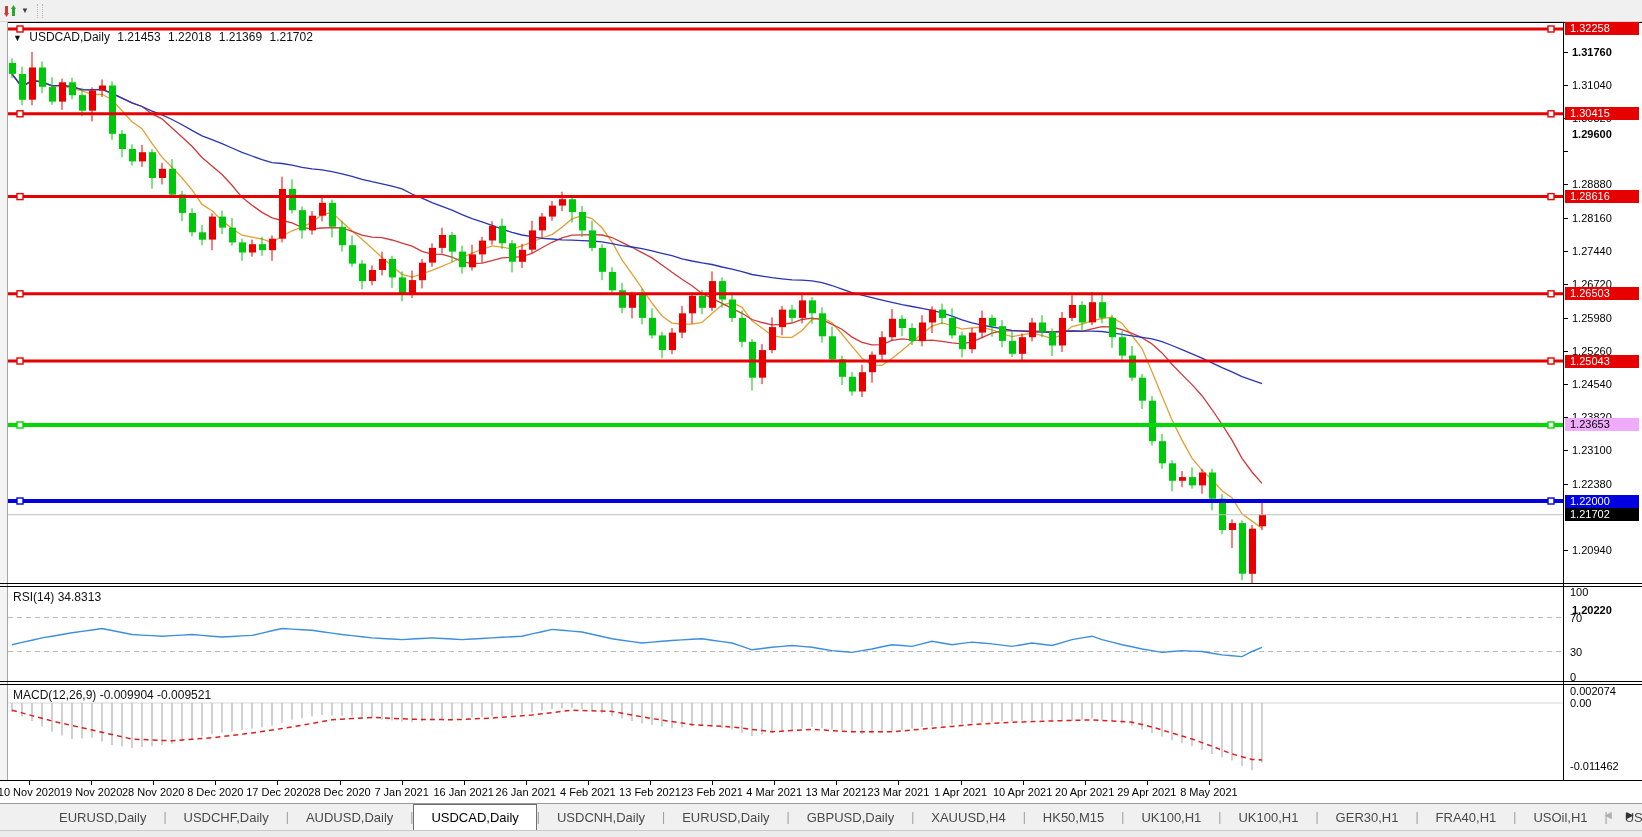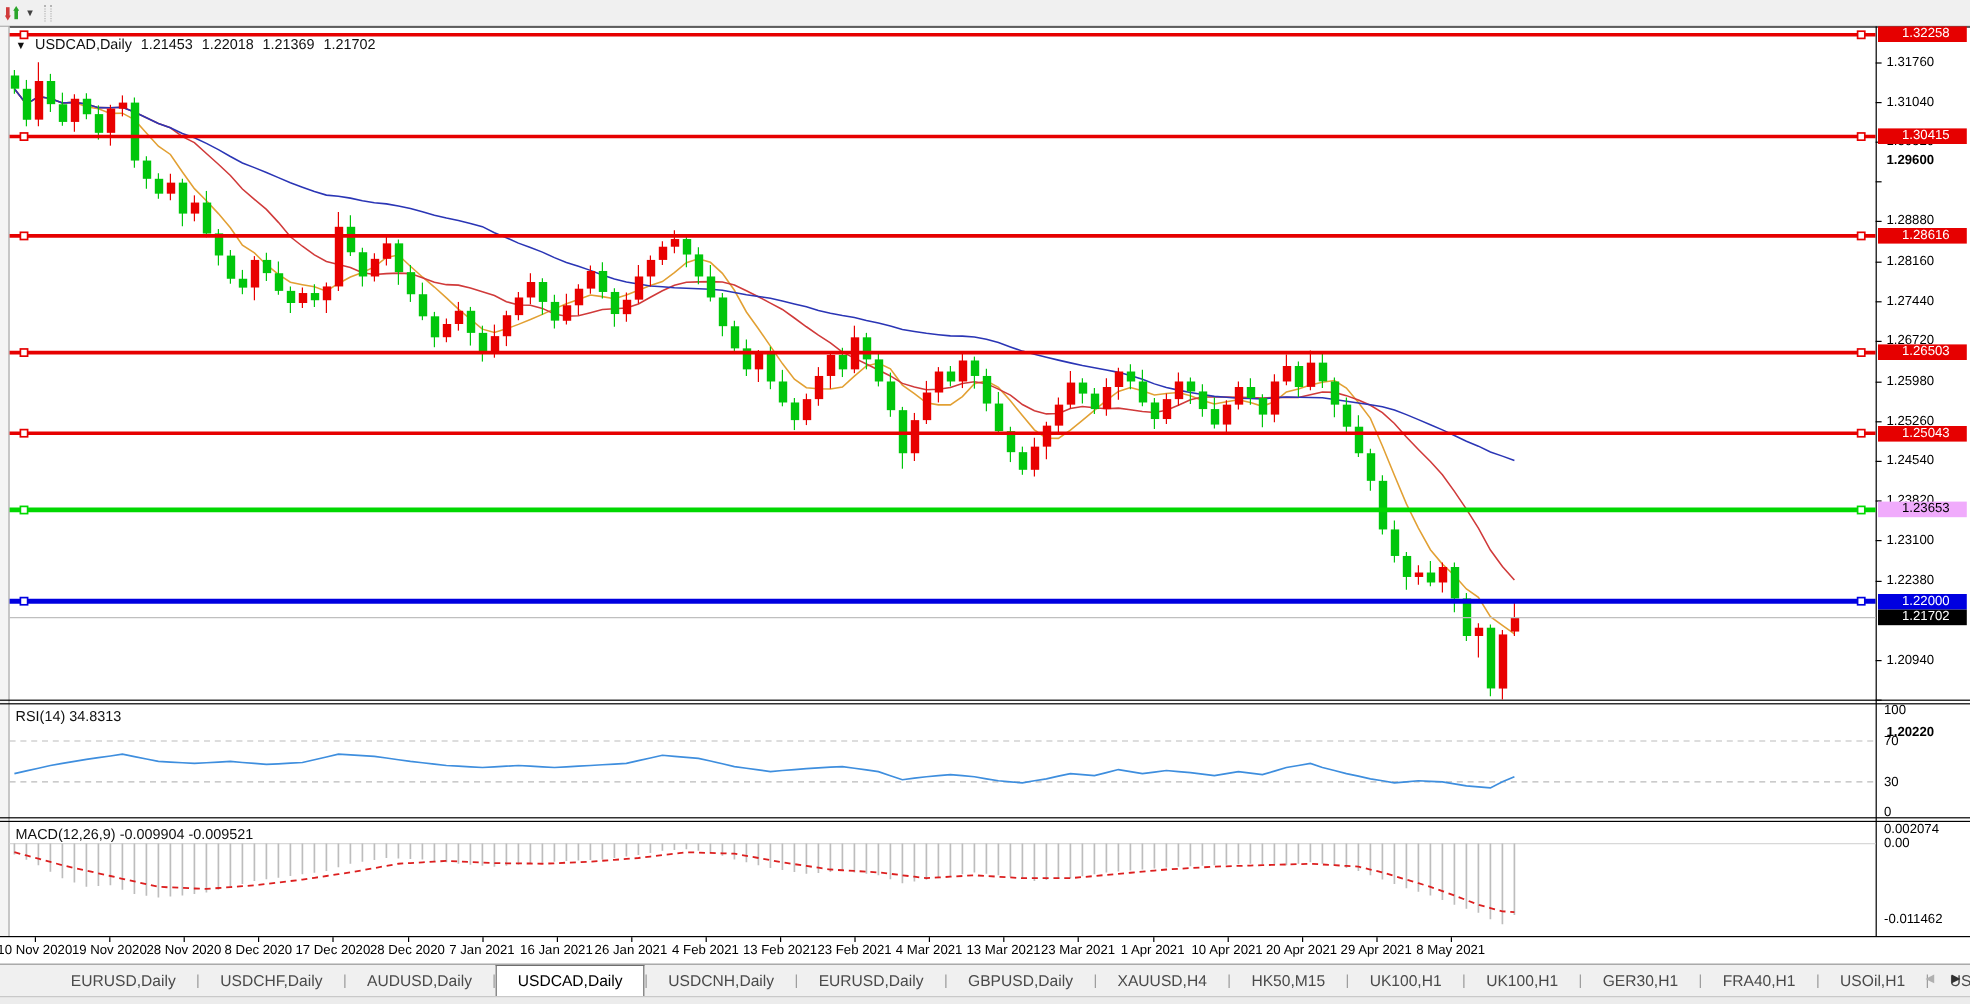--- a/index.html
+++ b/index.html
@@ -22,21 +22,21 @@
                border-right:1px solid #a8a8a8;box-sizing:border-box;}
   #axis-vline{left:1563px;top:22px;width:1px;height:758px;background:#000;}
   
   #chart-title{left:13px;top:30px;font-size:12px;color:#111;}
   #chart-title span{margin-right:4px;}
   .panel-label{font-size:12px;color:#111;}
   
   .tickdash{position:absolute;left:1563px;width:5px;height:1px;background:#000;}
   .ticktext{position:absolute;left:1572px;font-size:11px;color:#000;height:12px;line-height:12px;}
   .plabel{position:absolute;left:1565px;width:74px;height:13px;line-height:13px;font-size:11px;
-          padding-left:20px;box-sizing:border-box;font-weight:bold;}
+          padding-left:5px;box-sizing:border-box;font-weight:bold;}
   
   .dtick{position:absolute;width:1px;height:4px;background:#000;top:781px;}
   .dlabel{position:absolute;top:786px;font-size:11px;color:#000;white-space:nowrap;transform:translateX(-50%);}
   
   #tabsbar{left:0;top:803px;width:1642px;height:27px;background:#f0f0f0;border-top:1px solid #9a9a9a;
            display:flex;align-items:stretch;overflow:hidden;padding-left:42px;box-sizing:border-box;}
   .tab{display:flex;align-items:center;padding:0 17px;font-size:13px;color:#4a4a4a;white-space:nowrap;cursor:pointer;}
   .tab.active{background:#ffffff;border:1px solid #6e6e6e;border-bottom:none;color:#000;}
   .tabdiv{display:flex;align-items:center;color:#9a9a9a;font-size:12px;}
   #tab-scrolls{position:absolute;right:6px;top:808px;display:flex;gap:10px;font-size:12px;}
@@ -491,21 +491,21 @@
   <span>1.21453</span>
   <span>1.22018</span>
   <span>1.21369</span>
   <span>1.21702</span>
 </div>
 <div class="abs panel-label" style="left:13px;top:590px">RSI(14) 34.8313</div>
 <div class="abs panel-label" style="left:13px;top:688px">MACD(12,26,9) -0.009904 -0.009521</div>
 
 <div id="price-axis-labels">
     <div class="tickdash" style="top: 51.8879px;"></div>
-    <div class="ticktext" style="top: 45.8879px; font-weight: normal; text-align: center;">1.31760</div>
+    <div class="ticktext" style="top: 45.8879px; font-weight: bold; text-align: center;">1.31760</div>
     <div class="tickdash" style="top: 85.022px;"></div>
     <div class="ticktext" style="top: 79.022px; font-weight: normal;">1.31040</div>
     <div class="tickdash" style="top: 118.156px;"></div>
     <div class="ticktext" style="top: 112.156px; font-weight: normal;">1.30320</div>
     <div class="tickdash" style="top: 151.29px;"></div>
     <div class="ticktext" style="top: 128px; font-weight: bold;">1.29600</div>
     <div class="tickdash" style="top: 184.424px;"></div>
     <div class="ticktext" style="top: 178.424px; font-weight: normal;">1.28880</div>
     <div class="tickdash" style="top: 217.558px;"></div>
     <div class="ticktext" style="top: 211.558px; font-weight: normal;">1.28160</div>

